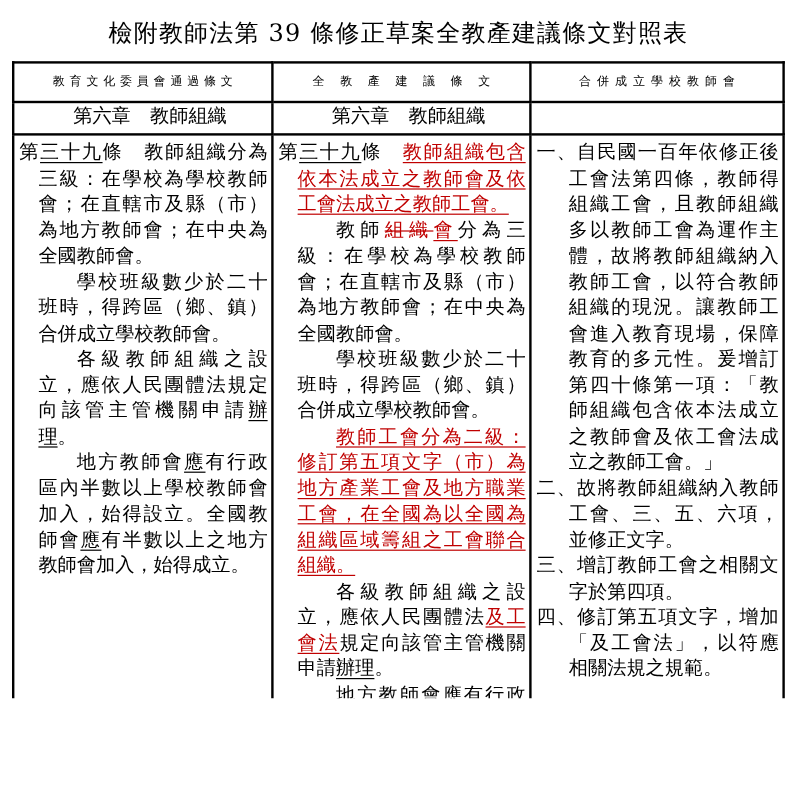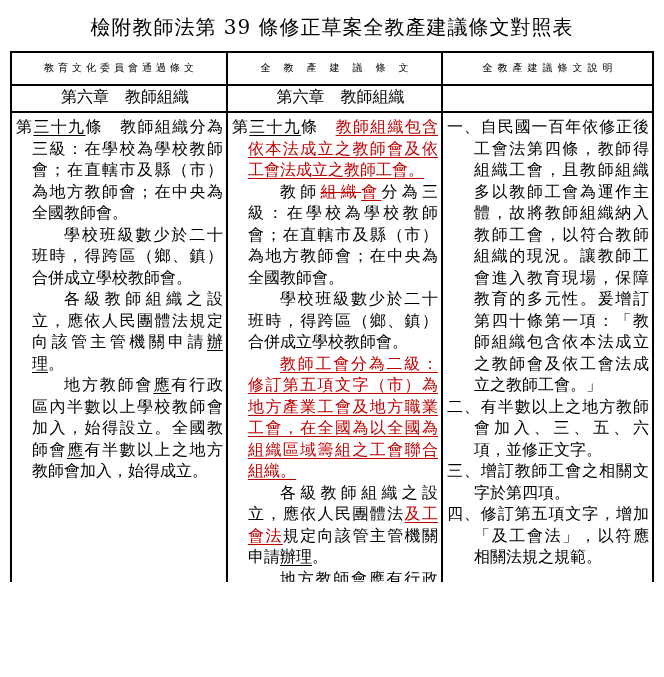--- a/index.html
+++ b/index.html
@@ -111,21 +111,21 @@
   <table class="compare-table">
     <colgroup>
       <col class="c1">
       <col class="c2">
       <col class="c3">
     </colgroup>
     <tbody>
       <tr>
         <td class="header-cell ls-a">教育文化委員會通過條文</td>
         <td class="header-cell ls-b">全教產建議條文</td>
-        <td class="header-cell ls-c">全教產建議條文說明</td>
+        <td class="header-cell ls-c">合併成立學校教師會</td>
       </tr>
       <tr>
         <td class="chapter-cell">第六章　教師組織</td>
         <td class="chapter-cell">第六章　教師組織</td>
         <td class="chapter-cell"></td>
       </tr>
       <tr>
         <td class="body-cell">
             <p class="para"><span class="seg-normal">第</span><span class="seg-u">三十九</span><span class="seg-normal">條　教師組織分為三級：在學校為學校教師會；在直轄市及縣（市）為地方教師會；在中央為全國教師會。</span></p>
             <p class="para cont"><span class="seg-normal">學校班級數少於二十班時，得跨區（鄉、鎮）合併成立學校教師會。</span></p>
@@ -135,21 +135,21 @@
         <td class="body-cell">
             <p class="para"><span class="seg-normal">第</span><span class="seg-u">三十九</span><span class="seg-normal">條　</span><span class="seg-ru">教師組織包含依本法成立之教師會及依工會法成立之教師工會。</span></p>
             <p class="para cont"><span class="seg-normal">教師</span><span class="seg-rs">組織</span><span class="seg-ru">會</span><span class="seg-normal">分為三級：在學校為學校教師會；在直轄市及縣（市）為地方教師會；在中央為全國教師會。</span></p>
             <p class="para cont"><span class="seg-normal">學校班級數少於二十班時，得跨區（鄉、鎮）合併成立學校教師會。</span></p>
             <p class="para cont"><span class="seg-ru">教師工會分為二級：修訂第五項文字（市）為地方產業工會及地方職業工會，在全國為以全國為組織區域籌組之工會聯合組織。</span></p>
             <p class="para cont"><span class="seg-normal">各級教師組織之設立，應依人民團體法</span><span class="seg-ru">及工會法</span><span class="seg-normal">規定向該管主管機關申請</span><span class="seg-u">辦理</span><span class="seg-normal">。</span></p>
             <p class="para cont"><span class="seg-normal">地方教師會</span><span class="seg-u">應</span><span class="seg-normal">有行政區內半數以上學校教師會加入，始得設立。全國教師會</span><span class="seg-u">應</span><span class="seg-normal">有半數以上之地方教師會加入，始得成立。</span></p>
           </td>
         <td class="body-cell">
             <p class="expl-item">一、自民國一百年依修正後工會法第四條，教師得組織工會，且教師組織多以教師工會為運作主體，故將教師組織納入教師工會，以符合教師組織的現況。讓教師工會進入教育現場，保障教育的多元性。爰增訂第四十條第一項：「教師組織包含依本法成立之教師會及依工會法成立之教師工會。」</p>
-            <p class="expl-item">二、有半數以上之地方教師會加入、三、五、六項，並修正文字。</p>
+            <p class="expl-item">二、故將教師組織納入教師工會、三、五、六項，並修正文字。</p>
             <p class="expl-item">三、增訂教師工會之相關文字於第四項。</p>
             <p class="expl-item">四、修訂第五項文字，增加「及工會法」，以符應相關法規之規範。</p>
           </td>
       </tr>
     </tbody>
   </table>
 
 </div>
 
 </body></html>

